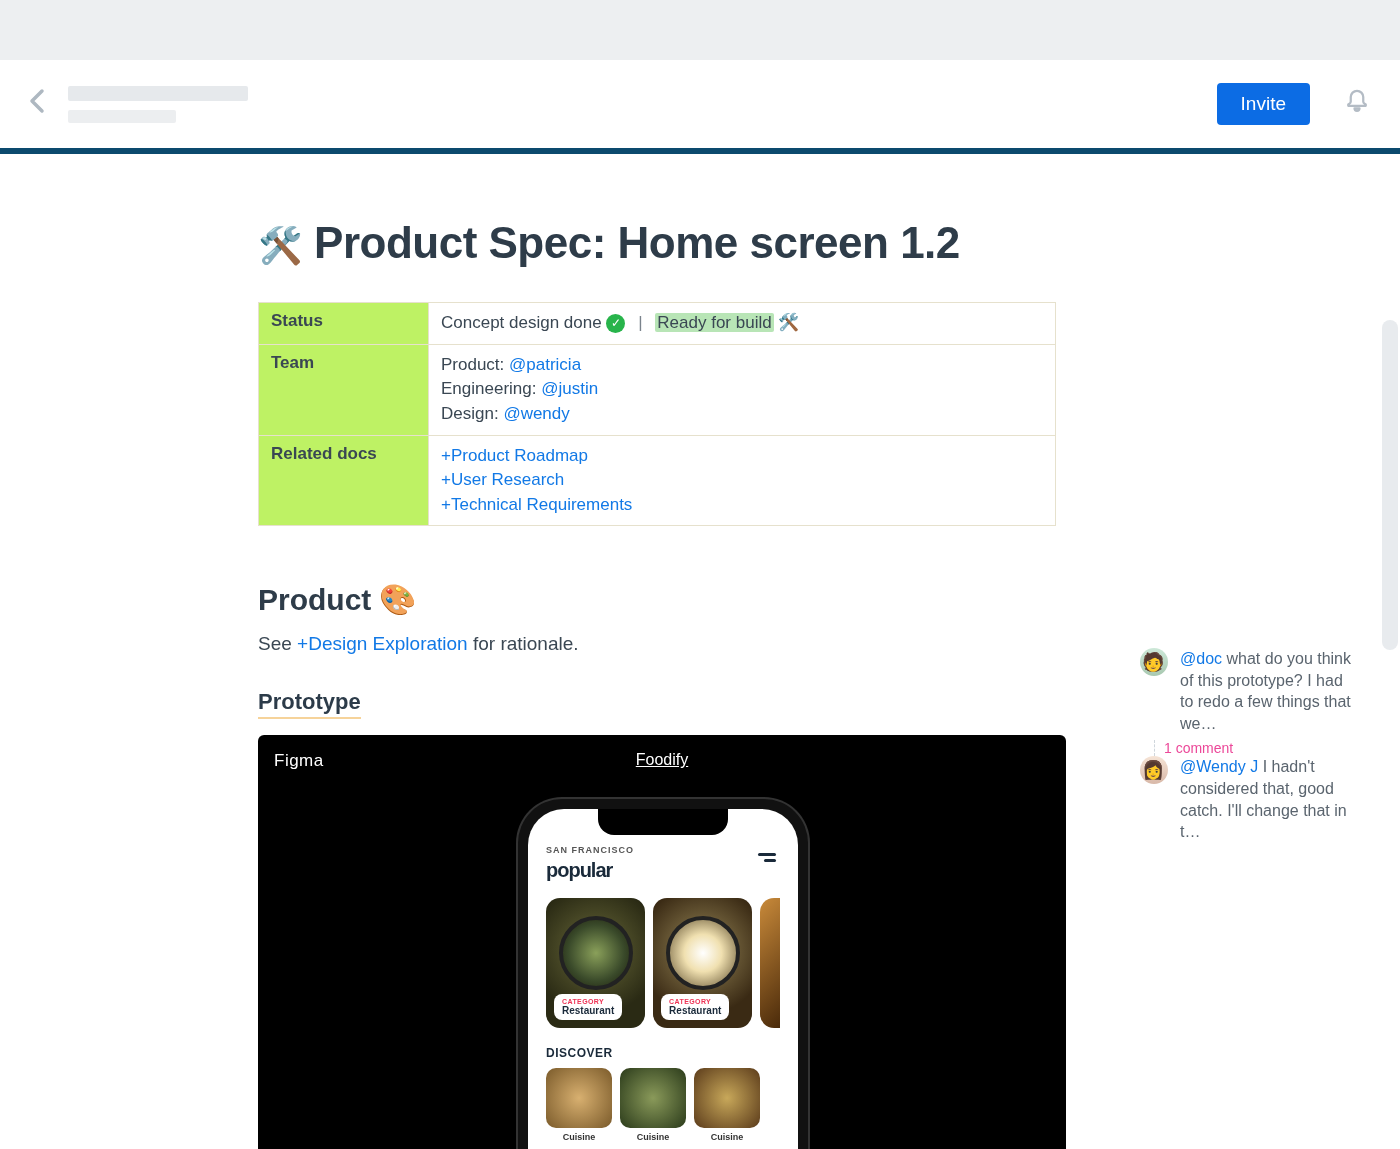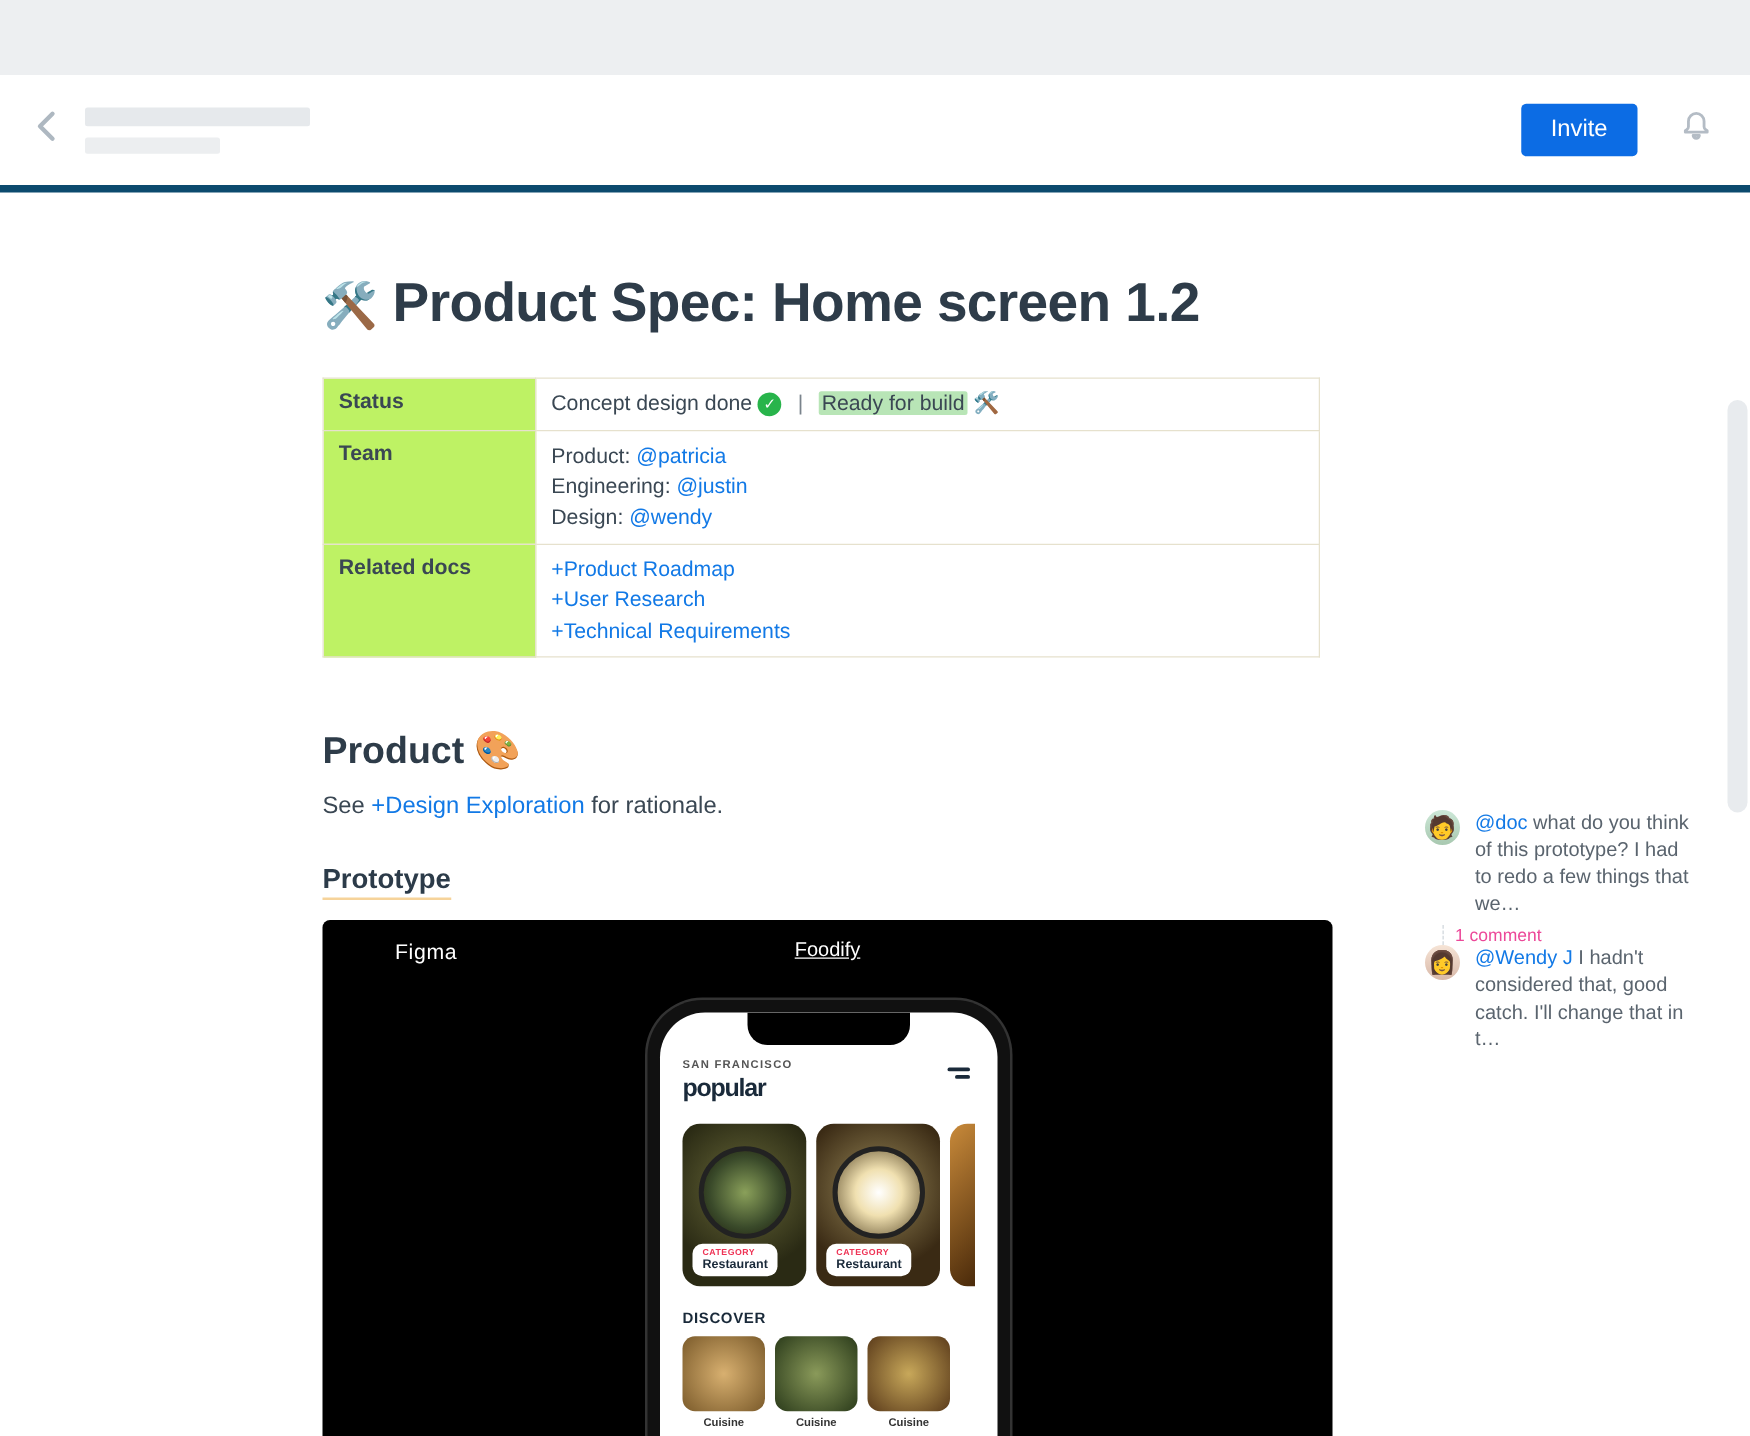--- a/index.html
+++ b/index.html
@@ -46,21 +46,21 @@
   .design-para { font-size: 19px; margin-top: 16px; color: #3a4753; }
   .proto-h3 {
     font-size: 22px; font-weight: 600; margin-top: 34px; display: inline-block;
     border-bottom: 2px solid #f6d39a; padding-bottom: 2px;
   }
 
   .figma-embed {
     margin-top: 16px; width: 808px; height: 490px; background: #000; color: #fff;
     border-radius: 6px; position: relative; overflow: hidden;
   }
-  .figma-bar { position: absolute; top: 16px; left: 0; width: 100%; display: flex; font-size: 17px; padding-left: 42px; }
+  .figma-bar { position: absolute; top: 16px; left: 0; width: 100%; display: flex; font-size: 17px; }
   .figma-logo { margin-left: 16px; font-weight: 400; letter-spacing: 0.5px; }
   .figma-title { position: absolute; left: 0; width: 100%; text-align: center; font-size: 16px; text-decoration: underline; }
 
   .phone {
     position: absolute; left: 260px; top: 64px; width: 290px; height: 560px;
     background: #111; border-radius: 44px; padding: 10px; box-shadow: 0 0 0 2px #333;
   }
   .phone-screen { width: 100%; height: 100%; background: #fff; border-radius: 36px; overflow: hidden; position: relative; }
   .notch { position: absolute; top: 0; left: 50%; transform: translateX(-50%); width: 130px; height: 26px; background: #000; border-bottom-left-radius: 16px; border-bottom-right-radius: 16px; z-index: 2; }
   .phone-content { padding: 36px 18px 0 18px; }

